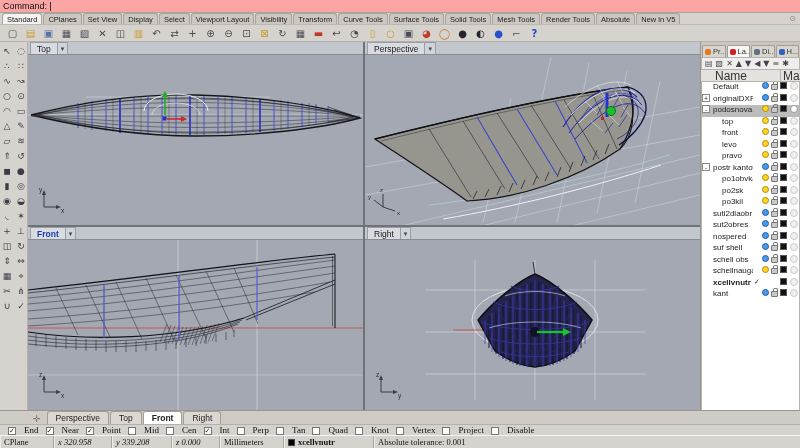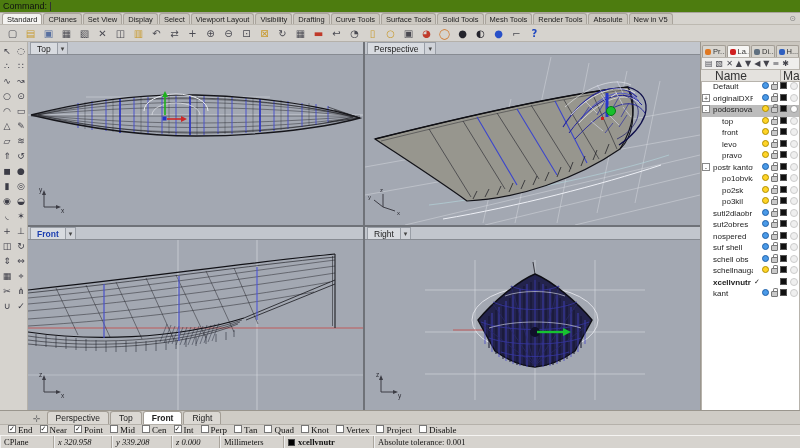--- a/index.html
+++ b/index.html
@@ -1,21 +1,21 @@
 <!DOCTYPE html>
 <html><head>
 <meta charset="utf-8">
 <style>
 *{box-sizing:border-box;margin:0;padding:0}
 html,body{width:800px;height:448px;overflow:hidden}
 body{font-family:"Liberation Sans",sans-serif;background:#d6d3ce;color:#111}
 .app{width:800px;height:448px;display:flex;flex-direction:column}
 
 
-.cmdbar{height:13px;background:#4d7c0f;border-bottom:1px solid #a9a49c;font-size:9px;display:flex;align-items:center;padding:0 3px}
+.cmdbar{height:13px;background:#fca5a5;border-bottom:1px solid #a9a49c;font-size:9px;display:flex;align-items:center;padding:0 3px}
 .caret{width:1px;height:9px;background:#333;margin-left:3px}
 
 
 .tabsrow{height:12px;background:#d6d3ce;display:flex;align-items:flex-end;padding-left:2px;position:relative;border-bottom:1px solid #bdb9b1}
 .ttab{font-size:7.5px;padding:0 4px;height:11px;line-height:11px;color:#222;background:#ccc8c1;border:1px solid #a9a49c;border-bottom:none;border-radius:3px 3px 0 0;margin-right:1px;white-space:nowrap}
 .ttab.active{background:#f4f3f1}
 .opts{position:absolute;right:4px;top:1px;font-size:8px;color:#888;font-family:"DejaVu Sans",sans-serif}
 
 
 .iconrow{height:17px;background:#d6d3ce;display:flex;align-items:center;padding-left:4px;gap:1px;border-bottom:1px solid #b5b1aa}
@@ -70,21 +70,21 @@
 .mat-dim{background:#efefef;border:1px solid #ccc}
 
 
 .vtabs{height:14px;background:#cfccc6;display:flex;align-items:flex-end;padding-left:28px;gap:1px;border-top:1px solid #9a968e}
 .vtab{font-size:8.5px;padding:0 8px;height:13px;line-height:13px;background:#dbd8d3;border:1px solid #a39e96;border-bottom:none;border-radius:3px 3px 0 0;color:#222}
 .vtab.active{background:#fff;font-weight:bold}
 .vtab-plus{font-size:9px;color:#777;padding:0 5px;font-family:"DejaVu Sans",sans-serif}
 
 
 .osnap{height:11px;background:#d6d3ce;display:flex;align-items:center;gap:7px;padding-left:8px;font-family:"Liberation Serif",serif;font-size:9px;border-top:1px solid #b5b1aa}
-.os{display:flex;align-items:flex-start;gap:2px;white-space:nowrap}
+.os{display:flex;align-items:flex-end;gap:8px;white-space:nowrap}
 .cb{width:8px;height:8px;background:#fff;border:1px solid #777;font-size:7px;line-height:7px;text-align:center;color:#222}
 .cb.checked::after{content:"✓"}
 
 
 .statusbar{height:13px;background:#d6d3ce;display:flex;align-items:stretch;font-family:"Liberation Serif",serif;font-size:8.5px;border-top:1px solid #f5f4f2;overflow:hidden}
 .scell{display:flex;align-items:center;padding:0 4px;white-space:nowrap;border-right:1px solid #a9a49c;box-shadow:inset 1px 0 0 #eee}
 .coord{font-style:italic}
 .w-cplane{width:54px}.w-x{width:58px}.w-y{width:60px}.w-z{width:48px}.w-units{width:64px}.w-layer{width:90px;font-weight:bold}
 .toggle.active{font-weight:bold;color:#13297a}
 .tol{flex:1;border-right:none;min-width:0;overflow:hidden}
@@ -111,21 +111,21 @@
       <span class="ttab">Set View</span>
 
       <span class="ttab">Display</span>
 
       <span class="ttab">Select</span>
 
       <span class="ttab">Viewport Layout</span>
 
       <span class="ttab">Visibility</span>
 
-      <span class="ttab">Drafting</span>
+      <span class="ttab">Transform</span>
 
       <span class="ttab">Curve Tools</span>
 
       <span class="ttab">Surface Tools</span>
 
       <span class="ttab">Solid Tools</span>
 
       <span class="ttab">Mesh Tools</span>
 
       <span class="ttab">Render Tools</span>

